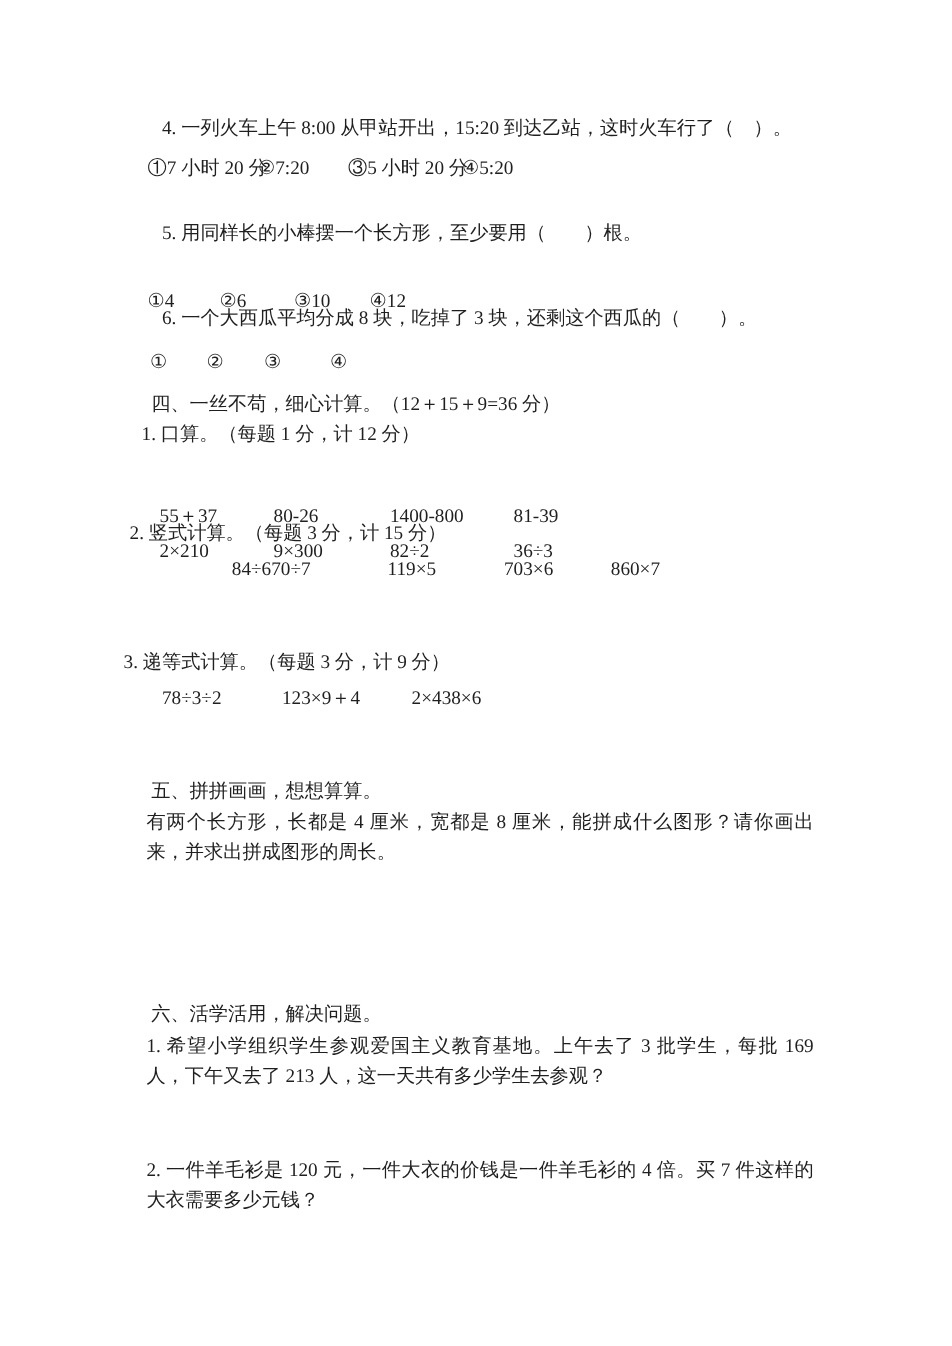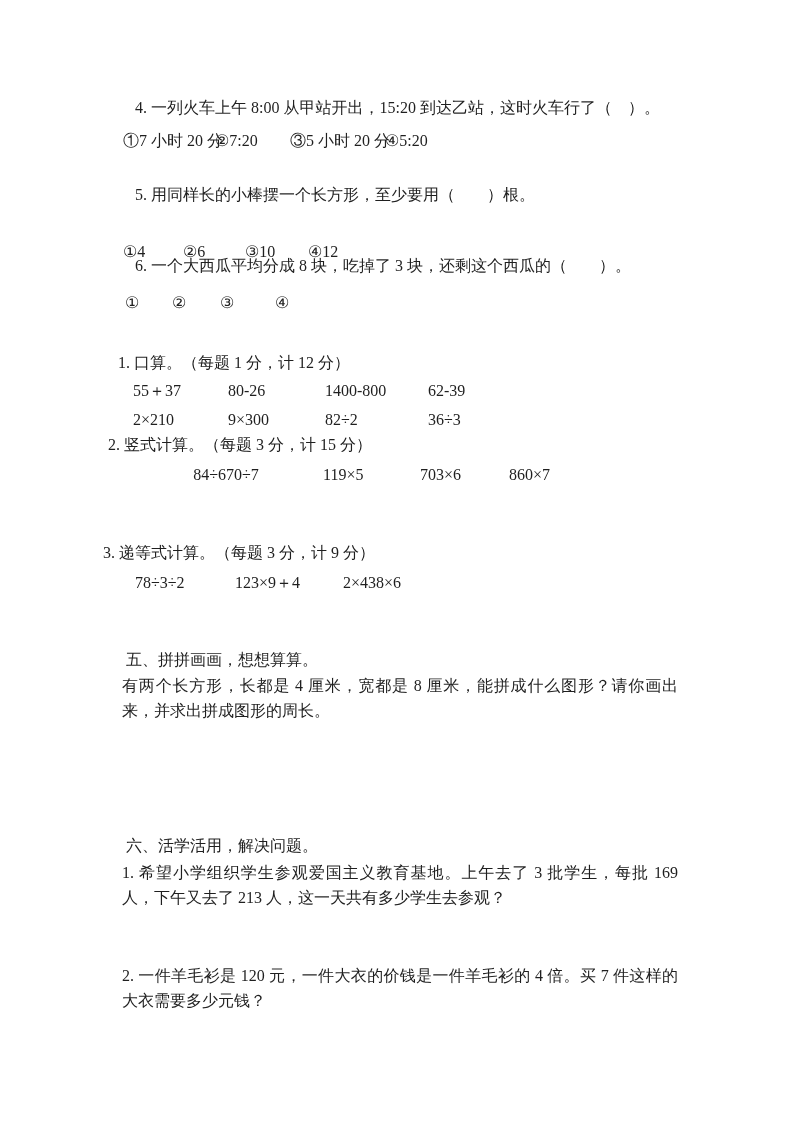--- a/index.html
+++ b/index.html
@@ -39,21 +39,21 @@
   .q5-opts .cell:nth-child(1){ width: 60px; }
   .q5-opts .cell:nth-child(2){ width: 62px; margin-top: 22px; }
   .q5-opts .cell:nth-child(3){ width: 63px; }
 
   
   .q6-opts .cell:nth-child(1){ width: 47px; }
   .q6-opts .cell:nth-child(2){ width: 48px; }
   .q6-opts .cell:nth-child(3){ width: 55px; }
 
   
-  .oral-row .cell:nth-child(1){ width: 95px; }
+  .oral-row .cell:nth-child(1){ width: 95px; margin-top: 40px; }
   .oral-row .cell:nth-child(2){ width: 97px; }
   .oral-row .cell:nth-child(3){ width: 103px; }
 
   
   .vert-row .cell:nth-child(1){ width: 93px; text-align: right; }
   .vert-row .cell:nth-child(2){ width: 97px; }
   .vert-row .cell:nth-child(3){ width: 97px; }
   .vert-row .cell:nth-child(4){ width: 89px; }
 
   
@@ -76,25 +76,26 @@
   <div class="line q5-opts" style="left:123px; top:219px;">
     <span class="cell">①4</span><span class="cell">②6</span><span class="cell">③10</span><span class="cell">④12</span>
   </div>
 
   <div class="line" style="left:135px; top:255px;">6. 一个大西瓜平均分成 8 块，吃掉了 3 块，还剩这个西瓜的（　　）。</div>
 
   <div class="line q6-opts" style="left:125px; top:292px;">
     <span class="cell">①</span><span class="cell">②</span><span class="cell">③</span><span class="cell">④</span>
   </div>
 
+  <div class="line" style="left:126px; top:327px;">四、一丝不苟，细心计算。（12＋15＋9=36 分）</div>
 
   <div class="line" style="left:118px; top:352px;">1. 口算。（每题 1 分，计 12 分）</div>
 
   <div class="line oral-row" style="left:133px; top:380px;">
-    <span class="cell">55＋37</span><span class="cell">80-26</span><span class="cell">1400-800</span><span class="cell">62-39</span>
+    <span class="cell">55＋37</span><span class="cell">80-26</span><span class="cell">1400-800</span><span class="cell">81-39</span>
   </div>
 
   <div class="line oral-row" style="left:133px; top:409px;">
     <span class="cell">2×210</span><span class="cell">9×300</span><span class="cell">82÷2</span><span class="cell">36÷3</span>
   </div>
 
   <div class="line" style="left:108px; top:434px;">2. 竖式计算。（每题 3 分，计 15 分）</div>
 
   <div class="line vert-row" style="left:133px; top:464px;">
     <span class="cell">84÷6</span><span class="cell">70÷7</span><span class="cell">119×5</span><span class="cell">703×6</span><span class="cell">860×7</span>

